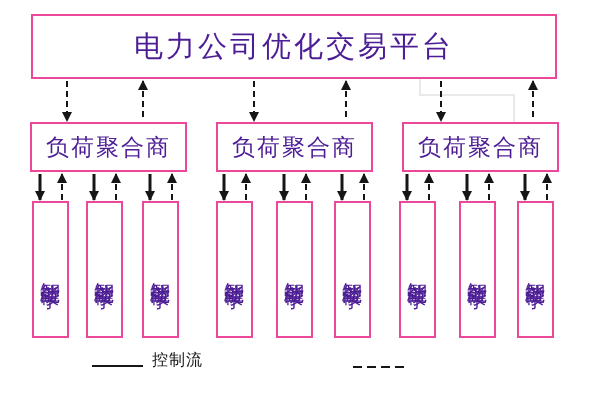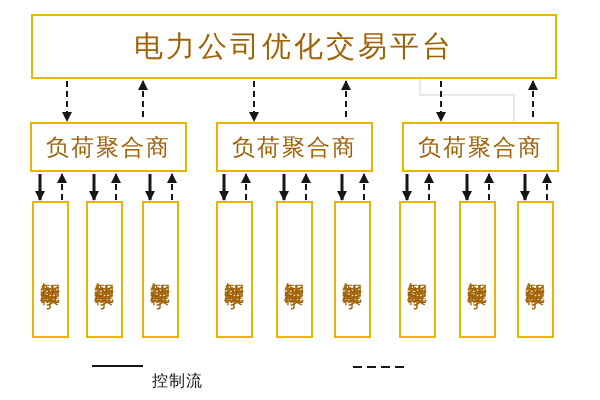--- a/index.html
+++ b/index.html
@@ -1,22 +1,22 @@
 <!DOCTYPE html>
 <html><head>
 <meta charset="utf-8">
 <style>
   html,body{margin:0;padding:0;background:#ffffff;}
   body{width:600px;height:400px;overflow:hidden;
        font-family:"DejaVu Serif","Liberation Serif",serif;}
   #stage{position:relative;width:600px;height:400px;background:#ffffff;}
 
-  .box{position:absolute;border:2px solid #eab308;background:#ffffff;
+  .box{position:absolute;border:2px solid #ec4899;background:#ffffff;
        box-sizing:border-box;display:flex;align-items:center;justify-content:center;
-       color:#a16207;}
+       color:#4c1d95;}
   .platform{left:31px;top:14px;width:526px;height:65px;
             font-size:29px;letter-spacing:3px;}
   .agg{top:122px;width:157px;height:50px;font-size:23px;letter-spacing:2px;}
   .bld{top:201px;width:37px;height:137px;font-size:20px;}
   .bld .vtext{writing-mode:vertical-rl;text-orientation:upright;
               letter-spacing:2px;line-height:1;}
 
   .arr{position:absolute;}
   .arr .shaft{position:absolute;left:50%;transform:translateX(-50%);
               top:0;bottom:0;width:2px;}
@@ -81,21 +81,21 @@
     </div>
   <div class="box bld" style="left:517px;">
     <span class="vtext">智能楼宇</span>
     </div>
 
   <div class="artifact" style="left:419px;top:79px;width:2px;height:17px;"></div>
   <div class="artifact" style="left:419px;top:94px;width:96px;height:2px;"></div>
   <div class="artifact" style="left:513px;top:94px;width:2px;height:28px;"></div>
 
   <div class="legend-line" style="left:92px;top:365px;width:51px;"></div>
-  <div class="legend-label" style="left:152px;top:371px;">控制流</div>
+  <div class="legend-label" style="left:152px;top:350px;">控制流</div>
   <div class="legend-line dashed" style="left:353px;top:366px;width:51px;"></div>
 <div class="arr down dashed" style="left: 62px; top: 81px; width: 10px; height: 40px;">
       <div class="shaft"></div>
       <div class="head"></div>
     </div>
     <div class="arr up dashed" style="left: 138px; top: 81px; width: 10px; height: 40px;">
       <div class="shaft"></div>
       <div class="head"></div>
     </div>
     <div class="arr down dashed" style="left: 249px; top: 81px; width: 10px; height: 40px;">

